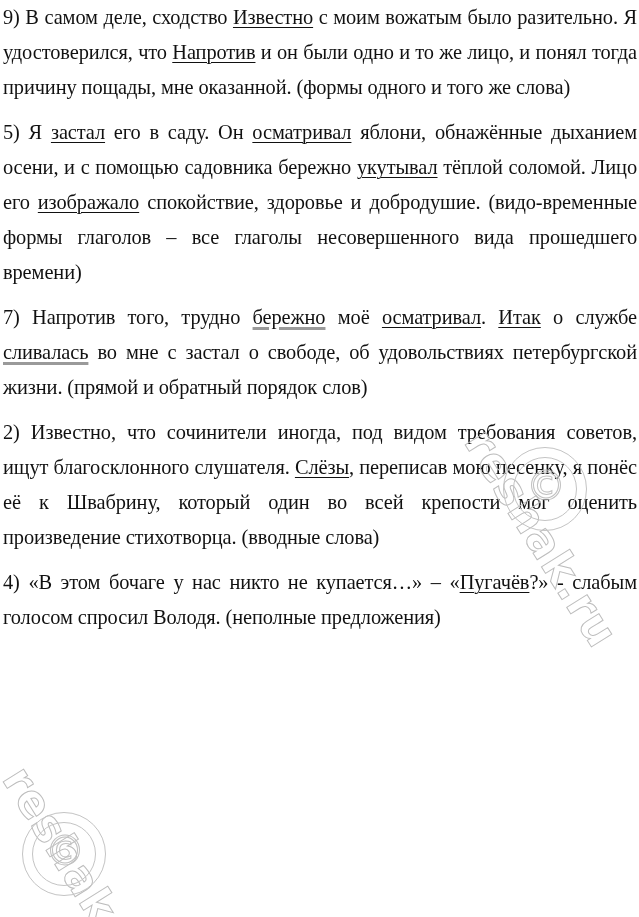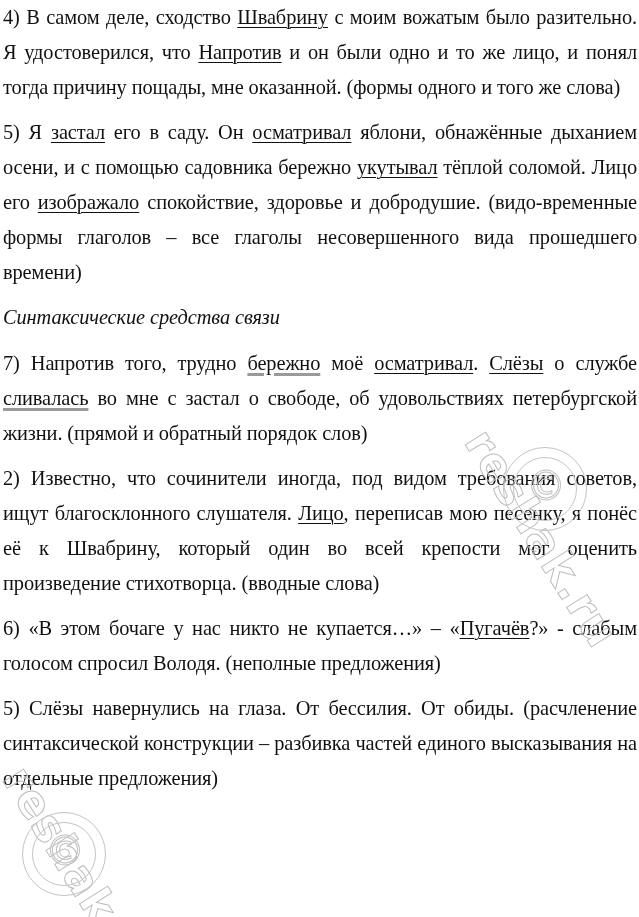--- a/index.html
+++ b/index.html
@@ -32,27 +32,25 @@
   .wm-c {
     position: absolute; pointer-events: none;
     font-family: "DejaVu Sans", sans-serif; color: transparent;
     -webkit-text-stroke: 1px #c0c0c0; font-size: 40px;
   }
 </style>
 </head>
 <body>
 
 <div class="page">
-  <p class="para"><span>4) В самом деле, сходство </span><span class="u">Швабрину</span><span> с моим вожатым было разительно. Я удостоверился, что </span><span class="u">Напротив</span><span> и он были одно и то же лицо, и понял тогда причину пощады, мне оказанной. (формы одного и того же слова)</span></p>
+  <p class="para"><span>9) В самом деле, сходство </span><span class="u">Известно</span><span> с моим вожатым было разительно. Я удостоверился, что </span><span class="u">Напротив</span><span> и он были одно и то же лицо, и понял тогда причину пощады, мне оказанной. (формы одного и того же слова)</span></p>
   <p class="para"><span>5) Я </span><span class="u">застал</span><span> его в саду. Он </span><span class="u">осматривал</span><span> яблони, обнажённые дыханием осени, и с помощью садовника бережно </span><span class="u">укутывал</span><span> тёплой соломой. Лицо его </span><span class="u">изображало</span><span> спокойствие, здоровье и добродушие. (видо-временные формы глаголов – все глаголы несовершенного вида прошедшего времени)</span></p>
-  <p class="para heading">Синтаксические средства связи</p>
-  <p class="para"><span>7) Напротив того, трудно </span><span class="u-gray">бережно</span><span> моё </span><span class="u">осматривал</span><span>. </span><span class="u">Слёзы</span><span> о службе </span><span class="u-gray">сливалась</span><span> во мне с застал о свободе, об удовольствиях петербургской жизни. (прямой и обратный порядок слов)</span></p>
-  <p class="para"><span>2) Известно, что сочинители иногда, под видом требования советов, ищут благосклонного слушателя. </span><span class="u">Лицо</span><span>, переписав мою песенку, я понёс её к Швабрину, который один во всей крепости мог оценить произведение стихотворца. (вводные слова)</span></p>
-  <p class="para"><span>6) «В этом бочаге у нас никто не купается…» – «</span><span class="u">Пугачёв</span><span>?» - слабым голосом спросил Володя. (неполные предложения)</span></p>
-  <p class="para"><span>5) Слёзы навернулись на глаза. От бессилия. От обиды. (расчленение синтаксической конструкции – разбивка частей единого высказывания на отдельные предложения)</span></p>
+  <p class="para"><span>7) Напротив того, трудно </span><span class="u-gray">бережно</span><span> моё </span><span class="u">осматривал</span><span>. </span><span class="u">Итак</span><span> о службе </span><span class="u-gray">сливалась</span><span> во мне с застал о свободе, об удовольствиях петербургской жизни. (прямой и обратный порядок слов)</span></p>
+  <p class="para"><span>2) Известно, что сочинители иногда, под видом требования советов, ищут благосклонного слушателя. </span><span class="u">Слёзы</span><span>, переписав мою песенку, я понёс её к Швабрину, который один во всей крепости мог оценить произведение стихотворца. (вводные слова)</span></p>
+  <p class="para"><span>4) «В этом бочаге у нас никто не купается…» – «</span><span class="u">Пугачёв</span><span>?» - слабым голосом спросил Володя. (неполные предложения)</span></p>
 </div>
 
 <div>
   <div class="wm" style="left:498px; top:420px; transform: rotate(58deg); transform-origin: left top;">reshak.ru</div>
   <div class="wm-circle" style="left:503px; top:447px; width:82px; height:82px;"></div>
   <div class="wm-circle" style="left:513px; top:457px; width:62px; height:62px;"></div>
   <div class="wm-c" style="left:526px; top:463px;">©</div>
 </div>
 
 <div>

